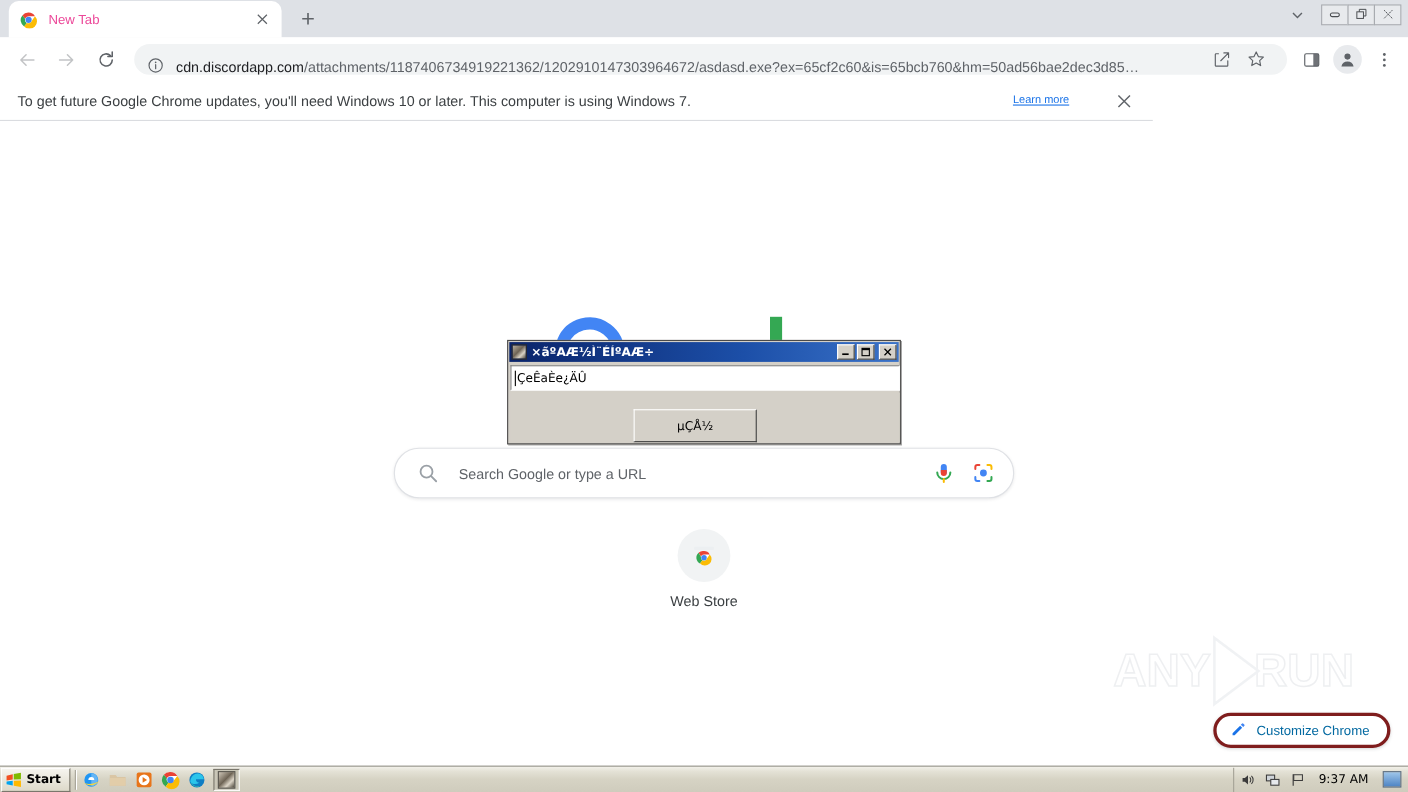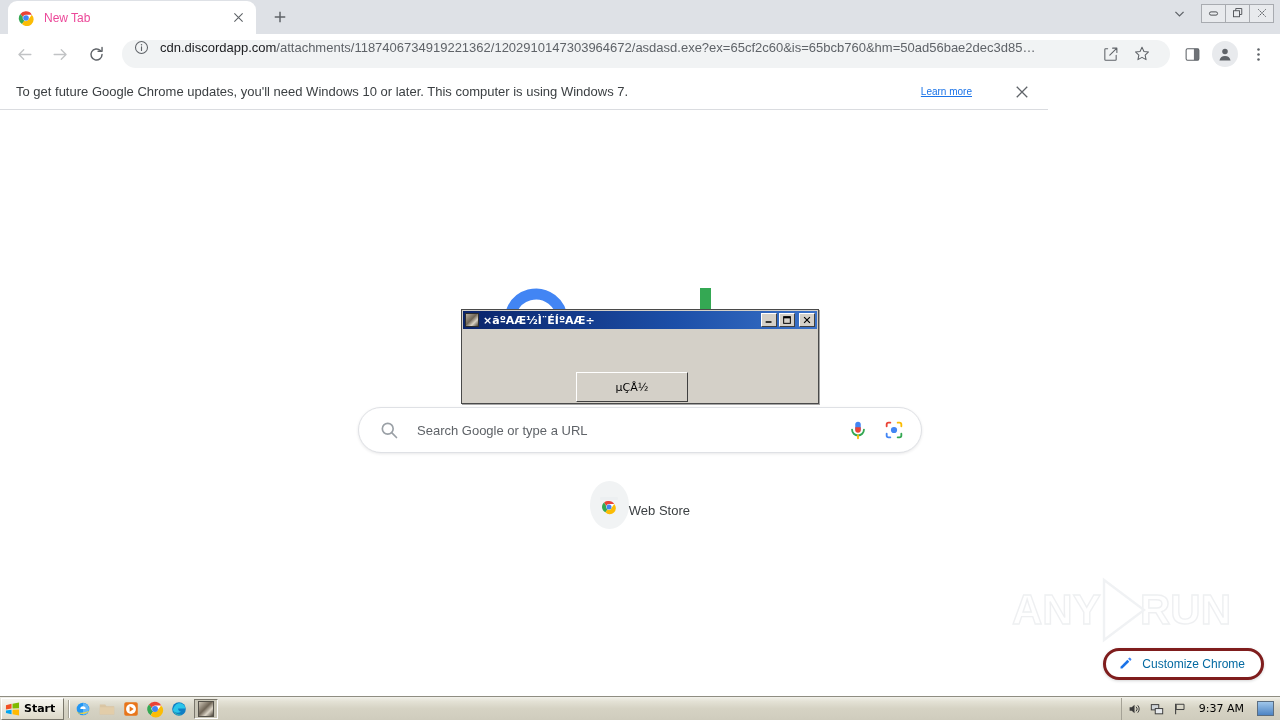--- a/index.html
+++ b/index.html
@@ -99,21 +99,21 @@
     display: flex; align-items: center; justify-content: center;
     margin: 0 3px;
   }
   .nav-btn.disabled { opacity: 0.38; }
   .omnibox {
     flex: 1;
     height: 28px;
     background: #f1f3f4;
     border-radius: 14px;
     display: flex;
-    align-items: flex-start;
+    align-items: flex-end;
     padding: 0 12px;
     margin: 0 6px 0 8px;
     overflow: hidden;
   }
   .omni-info-icon {
     width: 16px; height: 16px;
     flex: 0 0 16px;
     margin-right: 10px;
     color: #5f6368;
   }
@@ -206,21 +206,21 @@
   .shortcuts {
     position: absolute;
     left: 0; right: 0; top: 370px;
     display: flex;
     justify-content: center;
     gap: 62px;
   }
   .shortcut {
     width: 100px;
     display: flex;
-    flex-direction: row;
+    flex-direction: column;
     align-items: center;
   }
   .shortcut-circle {
     width: 48px; height: 48px;
     border-radius: 50%;
     background: #f1f3f4;
     display: flex; align-items: center; justify-content: center;
     margin-bottom: 10px;
   }
   .shortcut-label {
@@ -662,20 +662,24 @@
             </svg>
         </span>
         <span class="dlg-btn close">
           <svg viewBox="0 0 14 12" width="12" height="10">
               <path d="M3.5 2.5 L10.5 9.5 M10.5 2.5 L3.5 9.5" stroke="#000" stroke-width="1.4"></path>
             </svg>
         </span>
       </span>
     </div>
 
+    <div class="dlg-input">
+      <span class="caret"></span>
+      <span class="dlg-input-text">ÇeÊaÈe¿ÄÛ</span>
+    </div>
 
     <div class="dlg-body">
       <div class="dlg-okbtn">µÇÅ½</div>
     </div>
   </div>
 
   <div class="taskbar">
     <div class="start-btn">
       <span class="start-logo">
         <svg viewBox="0 0 16 15" width="15" height="14">

